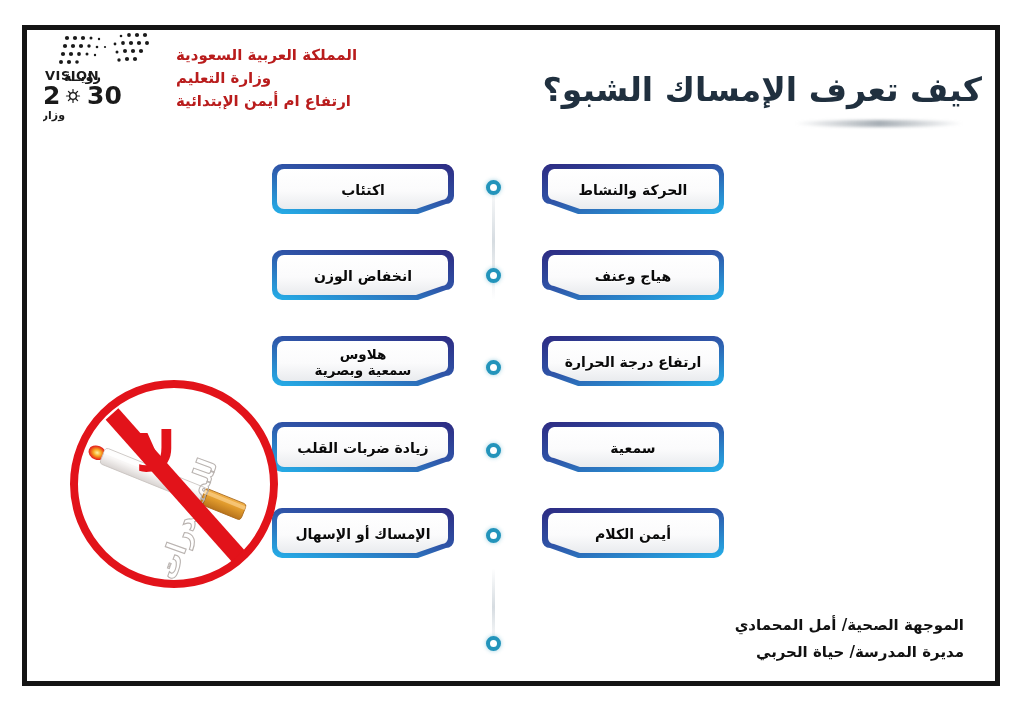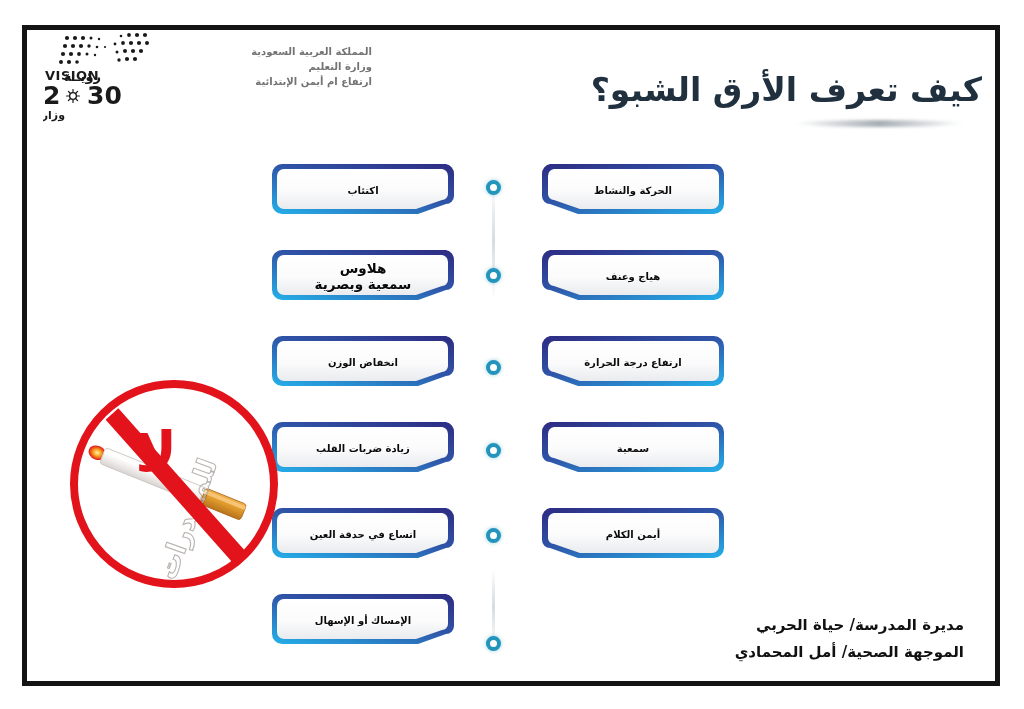--- a/index.html
+++ b/index.html
@@ -18,23 +18,23 @@
   }
 
   
   .logo{
     position:absolute;left:43px;top:26px;width:118px;height:96px;
   }
   .logo svg{display:block;}
 
   .ministry{
     position:absolute;left:176px;top:44px;width:196px;
-    text-align:right;direction:rtl;
-    font-family:"DejaVu Sans","Liberation Sans",sans-serif;
-    font-size:10px;line-height:1.52;color:#737373;font-weight:700;
+    text-align:left;direction:rtl;
+    font-family:"DejaVu Sans","Liberation Sans",sans-serif;
+    font-size:15px;line-height:1.52;color:#b91c1c;font-weight:700;
     letter-spacing:0px;
   }
 
   .title{
     position:absolute;right:42px;top:70px;
     direction:rtl;text-align:right;
     font-size:33px;font-weight:700;color:#20303f;
     font-family:"DejaVu Sans","Liberation Sans",sans-serif;
     white-space:nowrap;
   }
@@ -51,21 +51,21 @@
 
   .cellwrap{position:relative;width:190px;height:62px;margin-bottom:24px;}
   .cell{
     position:absolute;inset:0;
     display:flex;align-items:center;justify-content:center;
   }
   .cell svg{position:absolute;left:0;top:0;}
   .cell .lbl{
     position:relative;z-index:3;
     direction:rtl;text-align:center;
-    font-size:10px;font-weight:700;color:#0a0a0a;
+    font-size:14px;font-weight:700;color:#0a0a0a;
     line-height:1.12;
     font-family:"DejaVu Sans","Liberation Sans",sans-serif;
     width:150px;
     text-shadow:0 1px 0 rgba(255,255,255,.8);
   }
   .cell .lbl.two{font-size:13.5px;line-height:1.15;}
 
   
   .connector{position:absolute;left:480px;top:160px;width:26px;height:500px;}
   .cline{
@@ -163,21 +163,21 @@
       </g>
     </svg>
   </div>
 
   <div class="ministry">
     <div>المملكة العربية السعودية</div>
     <div>وزارة التعليم</div>
     <div>ارتفاع ام أيمن الإبتدائية</div>
   </div>
 
-  <div class="title">كيف تعرف الأرق الشبو؟</div>
+  <div class="title">كيف تعرف الإمساك الشبو؟</div>
   <div class="title-shadow"></div>
 
   <div class="connector">
     <div class="cline" style="top:22px;height:118px;"></div>
     <div class="cline" style="top:408px;height:78px;"></div>
     <div class="cdot" style="left:6px;top:20px;"></div>
     <div class="cdot" style="left:6px;top:108px;"></div>
     <div class="cdot" style="left:6px;top:200px;"></div>
     <div class="cdot" style="left:6px;top:283px;"></div>
     <div class="cdot" style="left:6px;top:368px;"></div>
@@ -265,49 +265,40 @@
         </svg>
         <span class="lbl">اكتئاب</span>
       </div>
     </div>
     <div class="cellwrap">
       <div class="cell">
         <svg width="190" height="62" viewBox="0 0 190 62">
           <path d="M178,4 H14 a10,10 0 0 0 -10,10 V44 a10,10 0 0 0 10,10 H150 L178,44 a8,8 0 0 0 8,-8 V14 a10,10 0 0 0 -8,-10 Z" fill="url(#ls1)"></path>
           <path d="M174,9 H16 a7,7 0 0 0 -7,7 V42 a7,7 0 0 0 7,7 H148 L174,40 a6,6 0 0 0 6,-6 V16 a7,7 0 0 0 -6,-7 Z" fill="url(#lb1)"></path>
         </svg>
+        <span class="lbl">انخفاض الوزن</span>
+      </div>
+    </div>
+    <div class="cellwrap">
+      <div class="cell">
+        <svg width="190" height="62" viewBox="0 0 190 62">
+          <path d="M178,4 H14 a10,10 0 0 0 -10,10 V44 a10,10 0 0 0 10,10 H150 L178,44 a8,8 0 0 0 8,-8 V14 a10,10 0 0 0 -8,-10 Z" fill="url(#ls1)"></path>
+          <path d="M174,9 H16 a7,7 0 0 0 -7,7 V42 a7,7 0 0 0 7,7 H148 L174,40 a6,6 0 0 0 6,-6 V16 a7,7 0 0 0 -6,-7 Z" fill="url(#lb1)"></path>
+        </svg>
         <span class="lbl two" style="white-space:pre-line;">هلاوس
 سمعية وبصرية</span>
       </div>
     </div>
     <div class="cellwrap">
       <div class="cell">
         <svg width="190" height="62" viewBox="0 0 190 62">
           <path d="M178,4 H14 a10,10 0 0 0 -10,10 V44 a10,10 0 0 0 10,10 H150 L178,44 a8,8 0 0 0 8,-8 V14 a10,10 0 0 0 -8,-10 Z" fill="url(#ls1)"></path>
           <path d="M174,9 H16 a7,7 0 0 0 -7,7 V42 a7,7 0 0 0 7,7 H148 L174,40 a6,6 0 0 0 6,-6 V16 a7,7 0 0 0 -6,-7 Z" fill="url(#lb1)"></path>
         </svg>
-        <span class="lbl">انخفاض الوزن</span>
-      </div>
-    </div>
-    <div class="cellwrap">
-      <div class="cell">
-        <svg width="190" height="62" viewBox="0 0 190 62">
-          <path d="M178,4 H14 a10,10 0 0 0 -10,10 V44 a10,10 0 0 0 10,10 H150 L178,44 a8,8 0 0 0 8,-8 V14 a10,10 0 0 0 -8,-10 Z" fill="url(#ls1)"></path>
-          <path d="M174,9 H16 a7,7 0 0 0 -7,7 V42 a7,7 0 0 0 7,7 H148 L174,40 a6,6 0 0 0 6,-6 V16 a7,7 0 0 0 -6,-7 Z" fill="url(#lb1)"></path>
-        </svg>
         <span class="lbl">زيادة ضربات القلب</span>
-      </div>
-    </div>
-    <div class="cellwrap">
-      <div class="cell">
-        <svg width="190" height="62" viewBox="0 0 190 62">
-          <path d="M178,4 H14 a10,10 0 0 0 -10,10 V44 a10,10 0 0 0 10,10 H150 L178,44 a8,8 0 0 0 8,-8 V14 a10,10 0 0 0 -8,-10 Z" fill="url(#ls1)"></path>
-          <path d="M174,9 H16 a7,7 0 0 0 -7,7 V42 a7,7 0 0 0 7,7 H148 L174,40 a6,6 0 0 0 6,-6 V16 a7,7 0 0 0 -6,-7 Z" fill="url(#lb1)"></path>
-        </svg>
-        <span class="lbl">اتساع في حدقة العين</span>
       </div>
     </div>
     <div class="cellwrap">
       <div class="cell">
         <svg width="190" height="62" viewBox="0 0 190 62">
           <path d="M178,4 H14 a10,10 0 0 0 -10,10 V44 a10,10 0 0 0 10,10 H150 L178,44 a8,8 0 0 0 8,-8 V14 a10,10 0 0 0 -8,-10 Z" fill="url(#ls1)"></path>
           <path d="M174,9 H16 a7,7 0 0 0 -7,7 V42 a7,7 0 0 0 7,7 H148 L174,40 a6,6 0 0 0 6,-6 V16 a7,7 0 0 0 -6,-7 Z" fill="url(#lb1)"></path>
         </svg>
         <span class="lbl">الإمساك أو الإسهال</span>
       </div>
@@ -347,16 +338,16 @@
 
       <text x="128" y="150" font-family="DejaVu Sans, sans-serif" font-size="27" font-weight="700" fill="none" stroke="#b9b3b0" stroke-width="1.1" direction="rtl" text-anchor="middle" transform="rotate(-70 128 150)">للمخدرات</text>
 
       <line x1="44" y1="42" x2="172" y2="186" stroke="#e2131a" stroke-width="17" stroke-linecap="butt"></line>
 
       <circle cx="106" cy="112" r="100" fill="none" stroke="#e2131a" stroke-width="8"></circle>
     </svg>
   </div>
 
   <div class="credits">
+    <div>الموجهة الصحية/ أمل المحمادي</div>
     <div>مديرة المدرسة/ حياة الحربي</div>
-    <div>الموجهة الصحية/ أمل المحمادي</div>
   </div>
 </div>
 
 </body></html>

